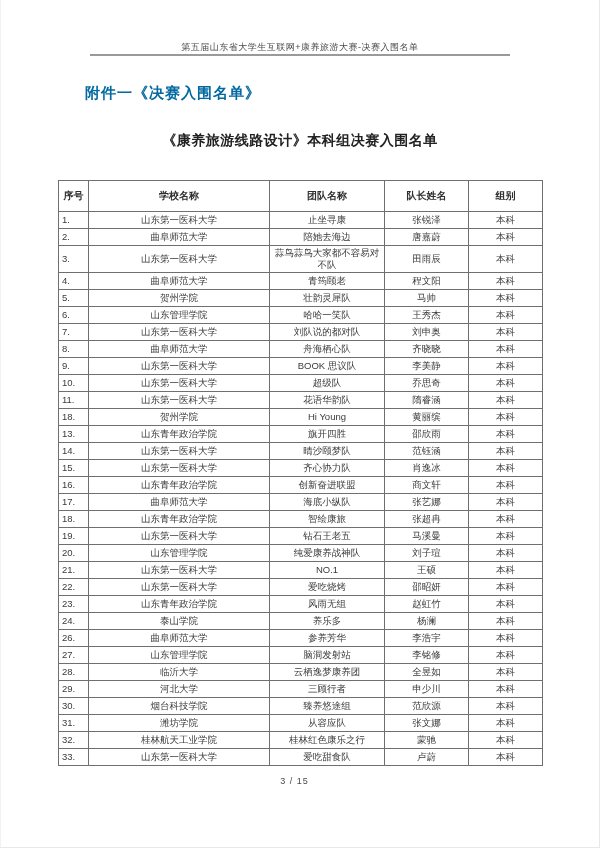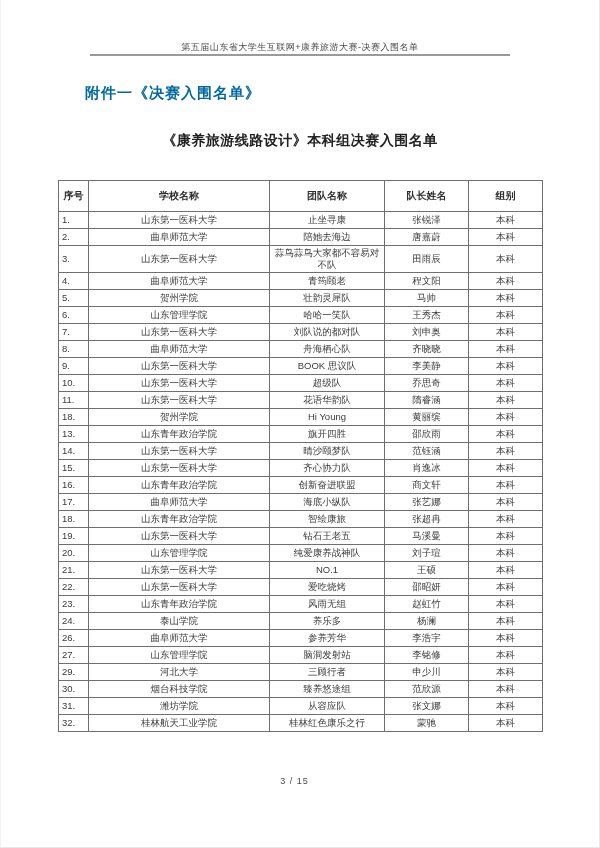--- a/index.html
+++ b/index.html
@@ -272,20 +272,27 @@
           <td>本科</td>
         </tr>
         <tr>
           <td class="seq">27.</td>
           <td>山东管理学院</td>
           <td>脑洞发射站</td>
           <td>李铭修</td>
           <td>本科</td>
         </tr>
         <tr>
+          <td class="seq">28.</td>
+          <td>临沂大学</td>
+          <td>云栖逸梦康养团</td>
+          <td>全昱如</td>
+          <td>本科</td>
+        </tr>
+        <tr>
           <td class="seq">29.</td>
           <td>河北大学</td>
           <td>三顾行者</td>
           <td>申少川</td>
           <td>本科</td>
         </tr>
         <tr>
           <td class="seq">30.</td>
           <td>烟台科技学院</td>
           <td>臻养悠途组</td>
@@ -299,18 +306,25 @@
           <td>张文娜</td>
           <td>本科</td>
         </tr>
         <tr>
           <td class="seq">32.</td>
           <td>桂林航天工业学院</td>
           <td>桂林红色康乐之行</td>
           <td>蒙驰</td>
           <td>本科</td>
         </tr>
+        <tr>
+          <td class="seq">33.</td>
+          <td>山东第一医科大学</td>
+          <td>爱吃甜食队</td>
+          <td>卢蔚</td>
+          <td>本科</td>
+        </tr>
       </tbody>
   </table>
 
   <div class="page-footer">3 / 15</div>
 
 </div>
 
 </body></html>

